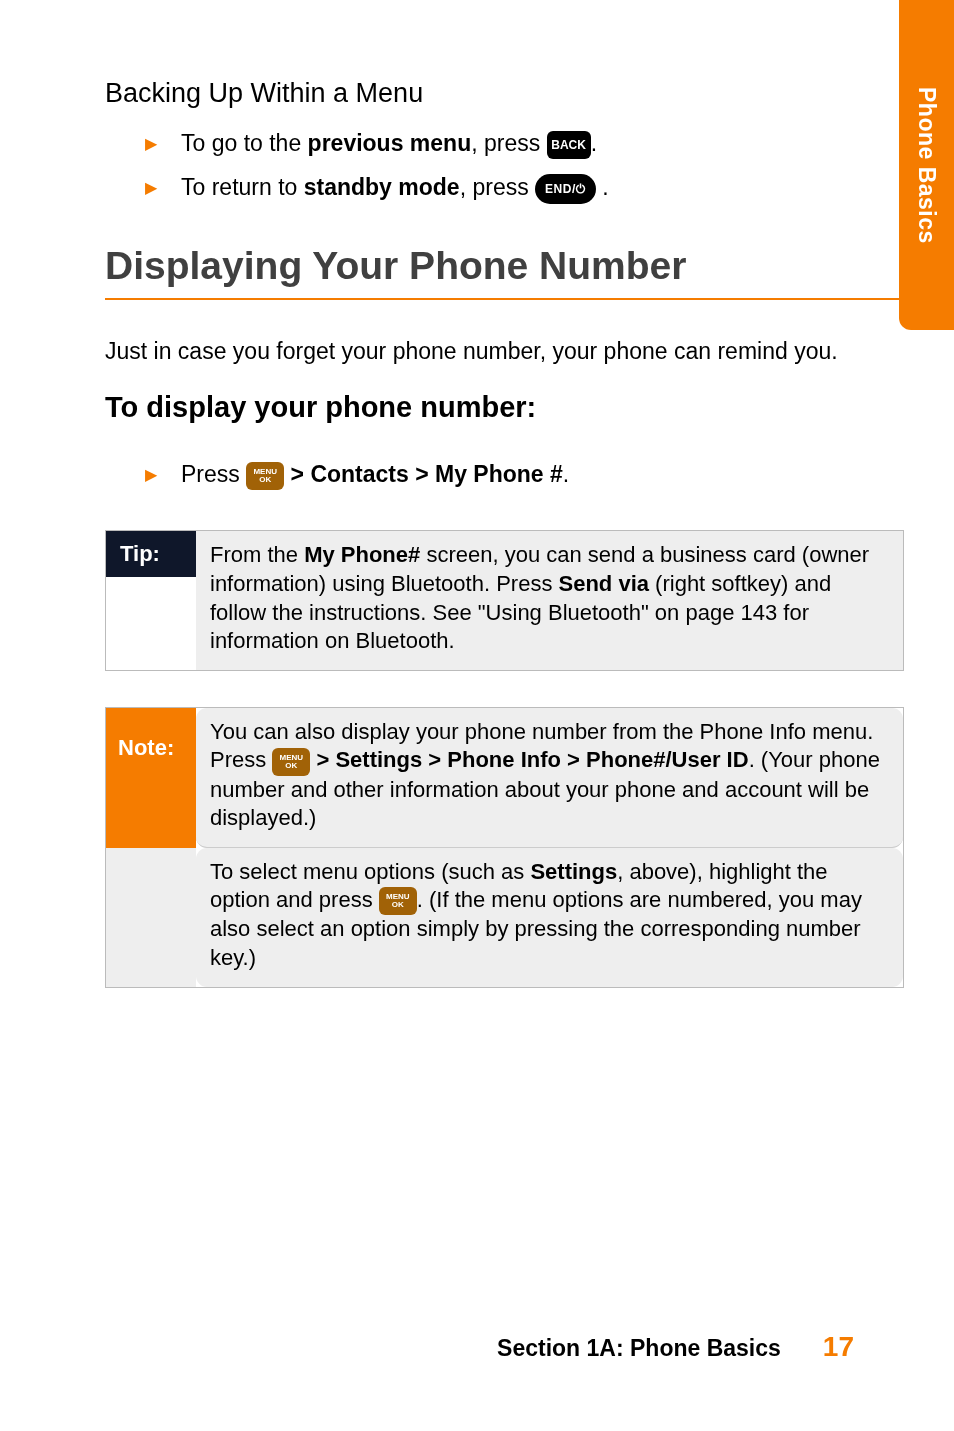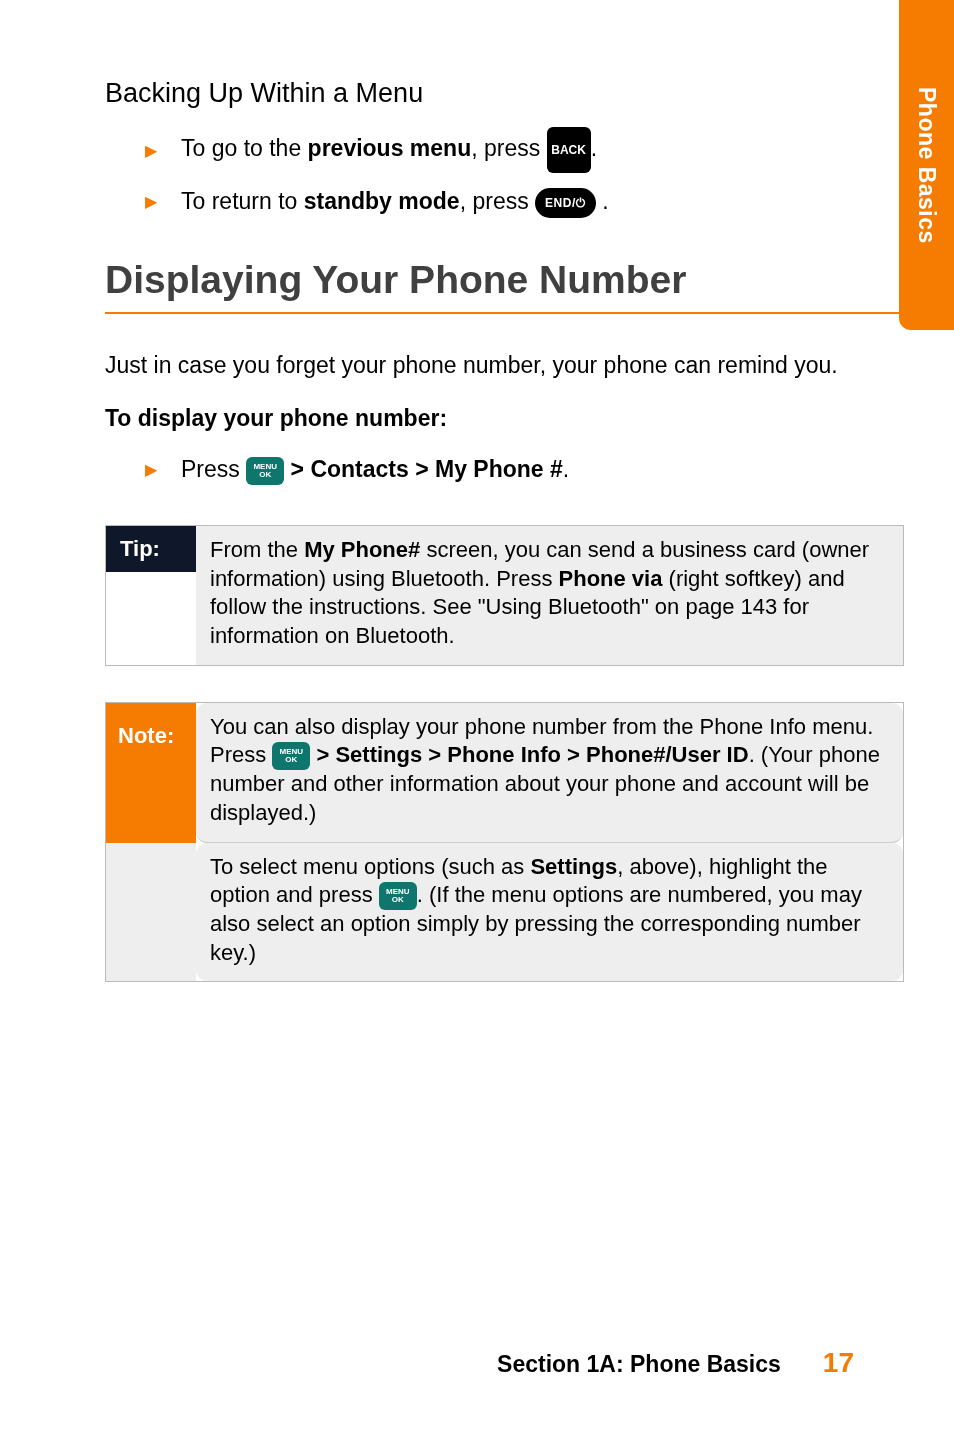--- a/index.html
+++ b/index.html
@@ -53,37 +53,37 @@
     .key-back, .key-end, .key-menu {
       display: inline-flex;
       align-items: center;
       justify-content: center;
       vertical-align: middle;
       color: #fff;
       font-weight: bold;
       box-sizing: border-box;
     }
     .key-back {
-      width: 44px; height: 46px;
+      width: 44px; height: 28px;
       background: #000;
       border-radius: 6px;
       font-size: 12px;
       text-align: center;
     }
     .key-end {
       height: 30px;
       background: #000;
       border-radius: 15px;
       font-size: 12px;
       padding: 4px 10px;
       letter-spacing: 0.5px;
     }
     .key-menu {
       width: 38px; height: 28px;
-      background: #0f766e;
+      background: #a16207;
       border-radius: 6px;
       font-size: 8px;
       line-height: 1;
       flex-direction: column;
     }
     .h-main {
       color: #404040;
       font-size: 39px;
       font-weight: bold;
       margin-bottom: 10px;
@@ -93,23 +93,23 @@
       border: none;
       border-top: 2px solid #f57c00;
       margin-bottom: 36px;
     }
     .para {
       font-size: 23px;
       line-height: 1.35;
       margin-bottom: 24px;
     }
     .step-head {
-      font-size: 23px;
-      font-weight: bold;
-      margin-bottom: 21px;
+      font-size: 29px;
+      font-weight: bold;
+      margin-bottom: 34px;
     }
     .callout {
       display: flex;
       border: 1px solid #bbb;
       margin-top: 30px;
       margin-bottom: 12px;
     }
     .callout-label {
       background: #0f172a;
       color: #fff;
@@ -127,42 +127,42 @@
       font-size: 22px;
       line-height: 1.3;
     }
     .note-group { border: 1px solid #bbb; margin-top: 36px; }
     .note-row { display: flex; }
     .note-label {
       background: #f57c00;
       color: #fff;
       font-weight: bold;
       font-size: 22px;
-      padding: 20px 12px;
+      padding: 27px 12px;
       min-width: 90px;
       flex-shrink: 0;
     }
     .note-body {
       background: #eeeeee;
       padding: 10px 18px 14px 14px;
       font-size: 22px;
       line-height: 1.3;
       flex-grow: 1;
       border-bottom: 1px solid #ccc;
       border-radius: 11px;
     }
     .note-row:last-child .note-body { border-bottom: none; }
     .note-side-fill {
       background: #eeeeee;
       min-width: 90px;
       flex-shrink: 0;
     }
     .footer {
       position: absolute;
-      bottom: 52px;
+      bottom: 68px;
       right: 100px;
       font-size: 23px;
       display: flex;
       align-items: baseline;
       gap: 42px;
     }
     .footer .sec { font-weight: bold; }
     .footer .pg { font-weight: bold; color: #f57c00; font-size: 28px; }
     b { font-weight: bold; }
   </style>
@@ -208,21 +208,21 @@
             <span>OK</span>
           </span><b> &gt; Contacts &gt; My Phone #</b><span>.</span>
       </span>
     </div>
   </div>
 
   <div class="callout">
     <div class="callout-label">Tip:</div>
     <div class="stack">
       <div class="callout-body">
-        <span>From the </span><b>My Phone#</b><span> screen, you can send a business card (owner information) using Bluetooth. Press </span><b>Phone via</b><span> (right softkey) and follow the instructions. See "Using Bluetooth" on page 143 for information on Bluetooth.</span>
+        <span>From the </span><b>My Phone#</b><span> screen, you can send a business card (owner information) using Bluetooth. Press </span><b>Send via</b><span> (right softkey) and follow the instructions. See "Using Bluetooth" on page 143 for information on Bluetooth.</span>
       </div>
     </div>
   </div>
 
   <div class="note-group">
     <div class="note-row">
       <div class="note-label">Note:</div>
       <div class="note-body">
         <span>You can also display your phone number from the Phone Info menu. Press </span><span class="key-menu">
             <span>MENU</span>

